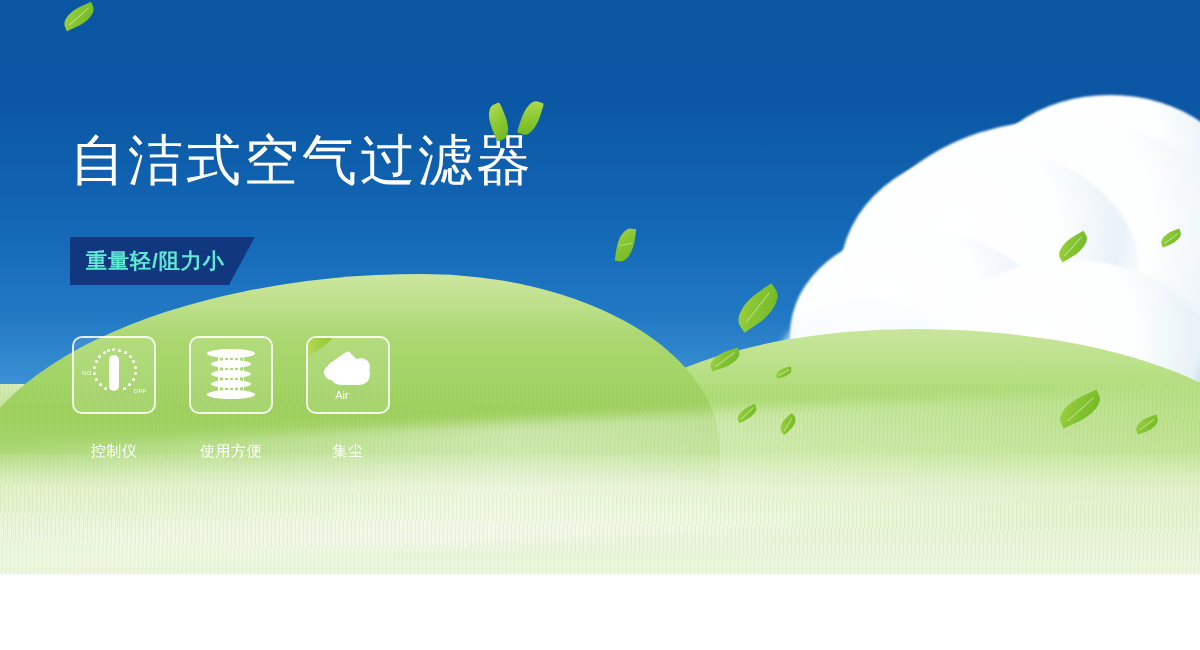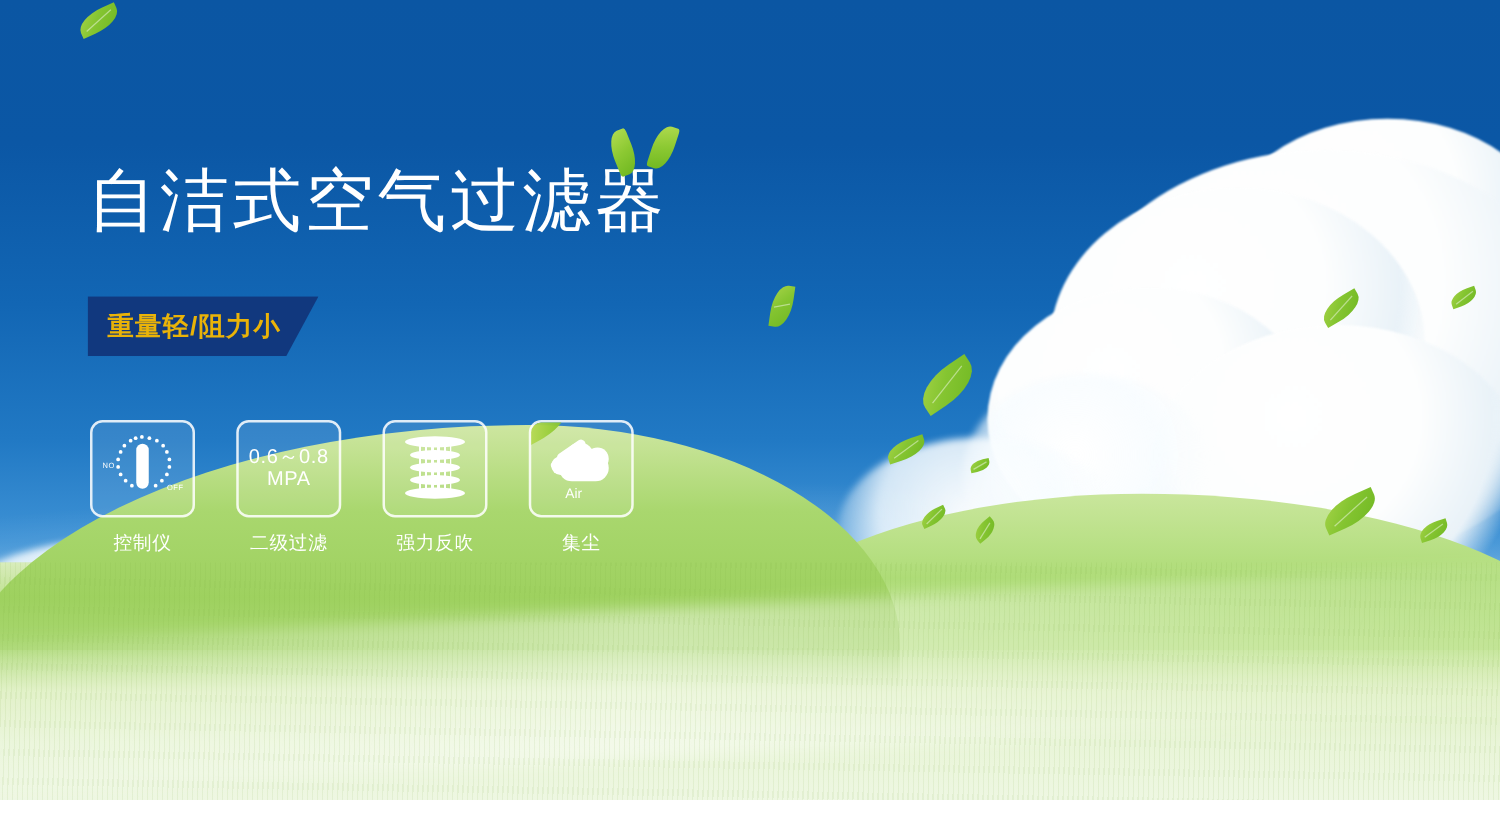--- a/index.html
+++ b/index.html
@@ -1,21 +1,21 @@
 <!DOCTYPE html>
 <html><head>
 <meta charset="utf-8">
 <title>Banner</title>
 <style>
   html,body{margin:0;padding:0;background:#fff;}
   body{font-family:"Liberation Sans","DejaVu Sans",sans-serif;}
 
   .banner{
     position:relative;
-    width:1200px;height:640px;
+    width:1200px;height:574px;
     overflow:hidden;
     background:linear-gradient(to bottom,
        #0b56a3 0%,
        #0b57a5 18%,
        #1266b4 38%,
        #2179c4 55%,
        #3f93d6 68%,
        #6fb0e0 76%,
        #a8cfe8 82%,
        #cfe3ea 86%,
@@ -135,21 +135,21 @@
   .sprout .lf.l{left:12px;top:8px;transform:rotate(-22deg);}
   .sprout .lf.r{left:44px;top:4px;transform:rotate(18deg);}
 
   
   .badges{position:absolute;left:70px;top:237px;height:48px;display:flex;}
   .badge{
     display:flex;align-items:center;justify-content:center;
     font-size:21px;font-weight:bold;letter-spacing:1px;height:48px;
   }
   .badge-a{
-    background:#11387e;color:#eab308;
+    background:#11387e;color:#5eead4;
     padding:0 18px 0 16px;
     clip-path:polygon(0 0,100% 0,86% 100%,0 100%);
     padding-right:30px;
   }
   .badge-b{
     background:linear-gradient(to bottom,#ffffff 0%,#f4f8fc 100%);
     color:#17459a;
     margin-left:-14px;
     padding:0 22px 0 26px;
     clip-path:polygon(14% 0,100% 0,100% 100%,0 100%);
@@ -161,21 +161,21 @@
   .fbox{
     width:84px;height:78px;box-sizing:border-box;
     border:2px solid rgba(255,255,255,.85);
     border-radius:10px;
     background:rgba(255,255,255,.10);
     display:flex;flex-direction:column;align-items:center;justify-content:center;
     color:#ffffff;text-align:center;line-height:1.15;
     position:relative;overflow:hidden;
   }
   .fbox .txt{font-size:16px;letter-spacing:.5px;}
-  .fcap{margin-top:11px;font-size:15px;color:#ffffff;white-space:nowrap;letter-spacing:.5px;}
+  .fcap{margin-top:28px;font-size:15px;color:#ffffff;white-space:nowrap;letter-spacing:.5px;}
 
   
   .dial{position:relative;width:62px;height:58px;}
   .dial .dots{position:absolute;left:9px;top:2px;width:44px;height:44px;}
   .dial .dot{position:absolute;width:3px;height:3px;background:#fff;border-radius:50%;}
   .dial .bar{
     position:absolute;left:50%;top:9px;margin-left:-5px;
     width:10px;height:36px;background:#fff;border-radius:5px;
   }
   .dial .lbl{position:absolute;font-size:6px;color:#fff;letter-spacing:.5px;}
@@ -303,40 +303,33 @@
             <span class="dot" style="left:15px;top:1px;"></span>
           </div>
           <div class="bar"></div>
           <div class="lbl no">NO</div>
           <div class="lbl off">OFF</div>
         </div>
       </div>
       <div class="fcap">控制仪</div>
     </div>
 
-    <div class="feature">
-      <div class="fbox">
-        <div class="txt">0.6～0.8</div>
-        <div class="txt">MPA</div>
-      </div>
-      <div class="fcap">二级过滤</div>
-    </div>
 
     <div class="feature">
       <div class="fbox">
         <div class="cart">
           <div class="slats"></div>
           <div class="ring" style="top:2px;"></div>
           <div class="ring sm" style="top:13px;"></div>
           <div class="ring sm" style="top:23px;"></div>
           <div class="ring sm" style="top:33px;"></div>
           <div class="ring" style="top:43px;"></div>
         </div>
       </div>
-      <div class="fcap">强力反吹</div>
+      <div class="fcap">使用方便</div>
     </div>
 
 
     <div class="feature">
       <div class="fbox">
         <div class="icon-leaf"></div>
         <div class="airc">
           <div class="cb3"></div>
             <div class="cb1"></div>
             <div class="cb2"></div>

